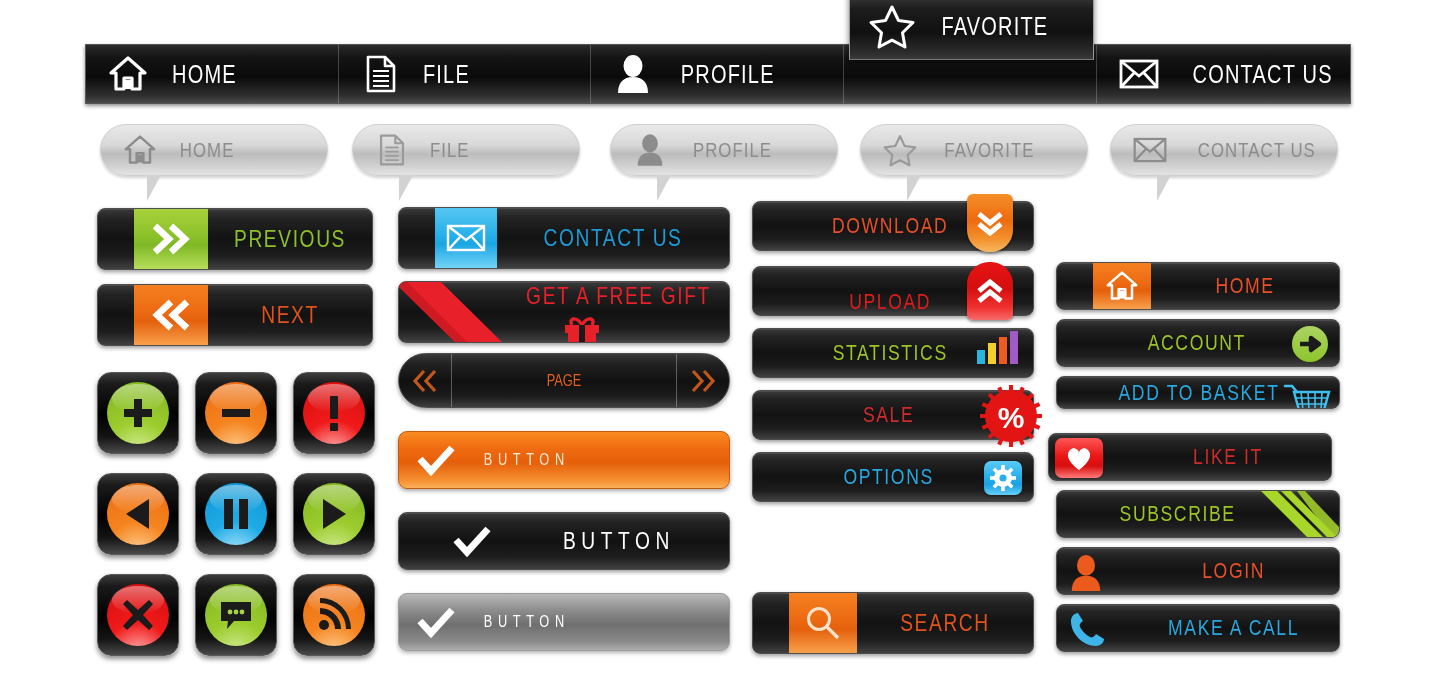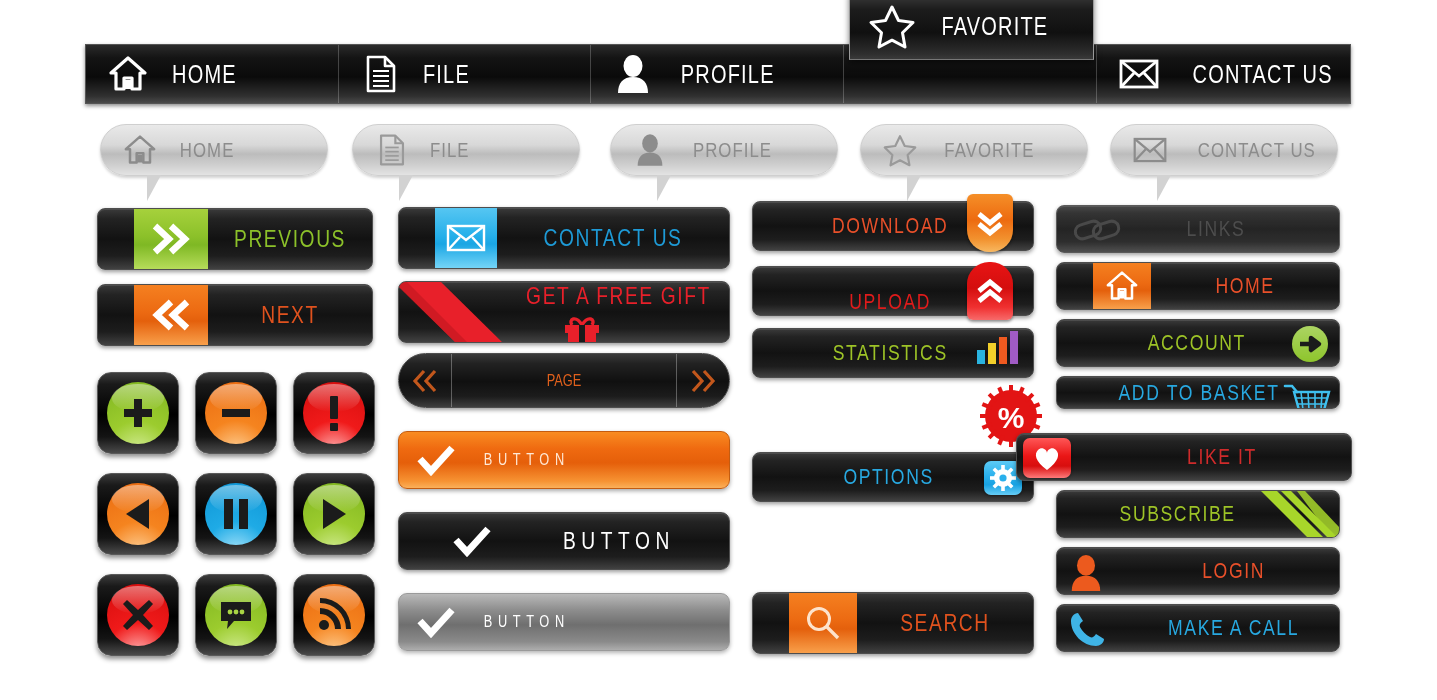--- a/index.html
+++ b/index.html
@@ -429,20 +429,23 @@
     <span style="position:absolute;right:14px;bottom:9px;">
       <svg width="44" height="34" viewBox="0 0 44 34">
         <rect x="2" y="20" width="8" height="14" fill="#2ab4e0"></rect>
         <rect x="13" y="13" width="8" height="21" fill="#f2cf2a"></rect>
         <rect x="24" y="7" width="8" height="27" fill="#ef5a20"></rect>
         <rect x="35" y="1" width="8" height="33" fill="#a05bc4"></rect>
       </svg>
     </span>
   </div>
 
+  <div class="bar" style="left:752px;top:390px;width:282px;height:50px;">
+    <span class="txt cond" style="color:#cf2b2b;font-size:22px;padding-right:56px;">SALE</span>
+  </div>
   <span class="badge" style="left:980px;top:385px;width:62px;height:62px;">
     <svg width="62" height="62" viewBox="0 0 62 62">
       <g fill="#e21414">
         <circle cx="31" cy="31" r="26"></circle>
         <g>
           <rect x="29" y="0" width="4" height="10"></rect>
             <rect x="29" y="52" width="4" height="10"></rect>
           <rect x="0" y="29" width="10" height="4"></rect>
             <rect x="52" y="29" width="10" height="4"></rect>
           <rect x="29" y="0" width="4" height="10" transform="rotate(22.5 31 31)"></rect>
@@ -490,31 +493,20 @@
   <div class="bar" style="left:752px;top:592px;width:282px;height:62px;">
     <span class="cap orange" style="width:68px;">
       <svg width="36" height="36" viewBox="0 0 36 36">
           <circle cx="14" cy="14" r="10.5" fill="none" stroke="#fde3cc" stroke-width="3"></circle>
           <line x1="21.5" y1="21.5" x2="33" y2="33" stroke="#fde3cc" stroke-width="3.4"></line>
         </svg>
     </span>
     <span class="txt cond" style="color:#e0521e;font-size:24px;">SEARCH</span>
   </div>
 
-  <div class="bar disabled" style="left:1056px;top:205px;width:284px;height:48px;opacity:.92;">
-    <span style="position:absolute;left:16px;top:10px;">
-      <svg width="48" height="28" viewBox="0 0 48 28">
-          <g fill="none" stroke="#3a3a3a" stroke-width="3">
-            <rect x="2" y="7" width="26" height="14" rx="7" transform="rotate(-18 15 14)"></rect>
-            <rect x="20" y="7" width="26" height="14" rx="7" transform="rotate(-18 33 14)"></rect>
-          </g>
-        </svg>
-    </span>
-    <span class="txt cond" style="font-size:22px;">LINKS</span>
-  </div>
 
   <div class="bar" style="left:1056px;top:262px;width:284px;height:48px;">
     <span class="cap orange" style="width:58px;">
       <svg width="32" height="30" viewBox="0 0 38 36">
           <path d="M19 2 L36 17 L31 17 L31 33 L23 33 L23 22 L15 22 L15 33 L7 33 L7 17 L2 17 Z" fill="none" stroke="#fff" stroke-width="3" stroke-linejoin="round"></path>
           <rect x="16" y="24" width="6" height="9" fill="#fff"></rect>
         </svg>
     </span>
     <span class="txt cond" style="color:#e8502a;font-size:22px;">HOME</span>
   </div>
@@ -549,21 +541,21 @@
             <line x1="39" y1="9" x2="38" y2="27"></line>
             <line x1="13" y1="15" x2="44" y2="15"></line>
             <line x1="15" y1="21" x2="42" y2="21"></line>
           </g>
           <circle cx="22" cy="33" r="3.6" fill="none" stroke="#3fc0ef" stroke-width="2.4"></circle>
           <circle cx="38" cy="33" r="3.6" fill="none" stroke="#3fc0ef" stroke-width="2.4"></circle>
         </svg>
     </span>
   </div>
 
-  <div class="bar" style="left:1016px;top:433px;width:336px;height:48px;">
+  <div class="bar" style="left:1048px;top:433px;width:284px;height:48px;">
     <span style="position:absolute;left:6px;top:4px;width:48px;height:40px;border-radius:7px;display:flex;align-items:center;justify-content:center;
           background:linear-gradient(180deg,#ff5757 0%,#ea1616 45%,#d80e0e 70%,#ff7a7a 100%);box-shadow:0 1px 3px rgba(0,0,0,.4);">
       <svg width="28" height="26" viewBox="0 0 28 26">
           <path d="M14 25 C2 16 1 9 5 5 C9 1 14 5 14 8 C14 5 19 1 23 5 C27 9 26 16 14 25 Z" fill="#fff"></path>
         </svg>
     </span>
     <span class="txt cond" style="color:#cf2b2b;font-size:22px;padding-left:50px;">LIKE IT</span>
   </div>
 
   <div class="bar" style="left:1056px;top:490px;width:284px;height:48px;">

